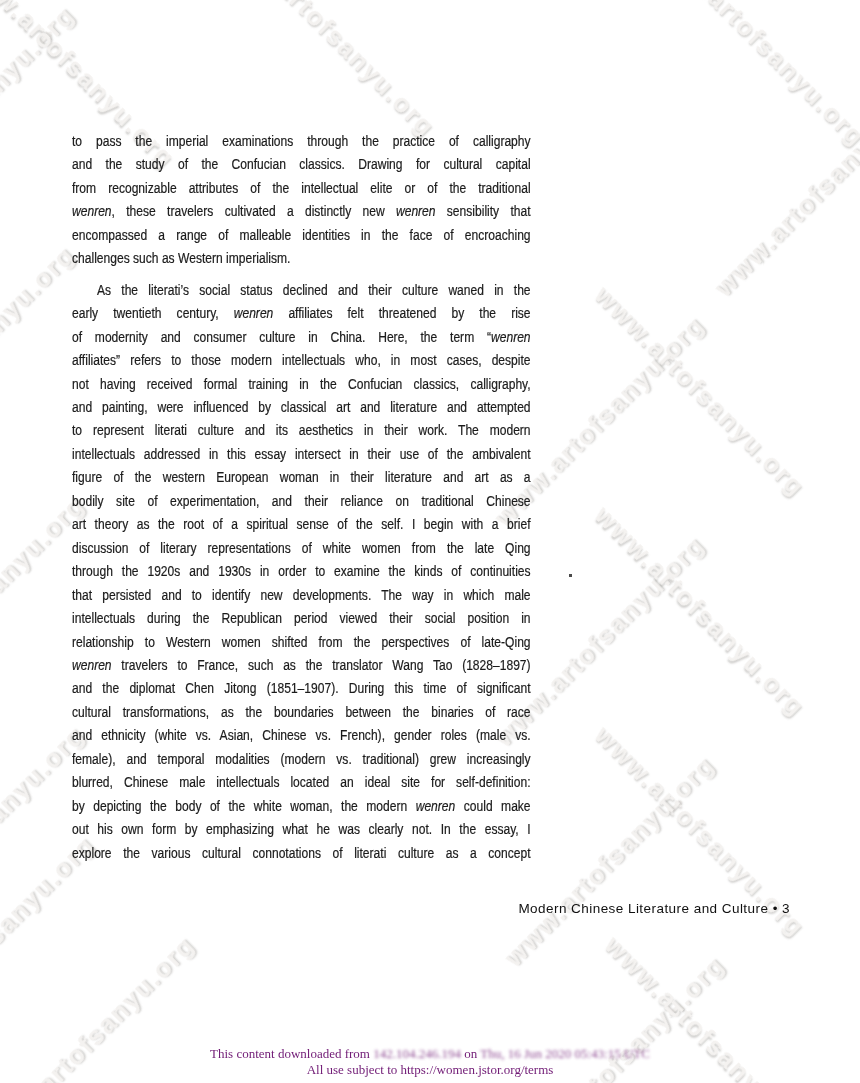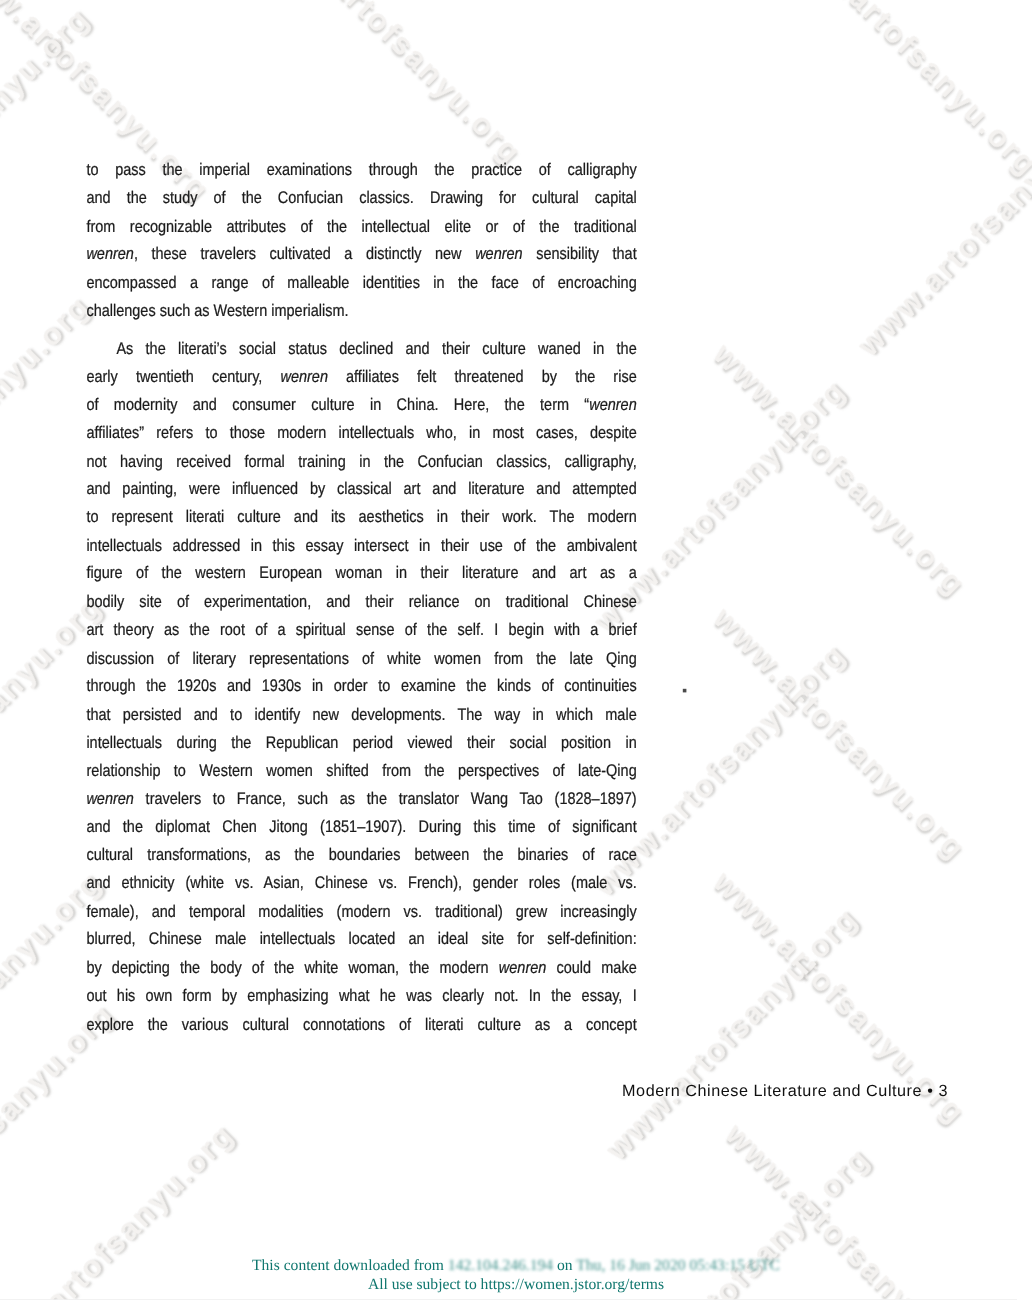--- a/index.html
+++ b/index.html
@@ -43,21 +43,21 @@
   }
 
   
   .jstor-footer {
     position:absolute;
     left:0; right:0; top:1046px;
     text-align:center;
     font-family:"Liberation Serif", serif;
     font-size:13px;
     line-height:16px;
-    color:#0f766e;
+    color:#701a75;
   }
   .redacted {
     filter:blur(1.4px);
     opacity:0.8;
   }
 
   
   .wm {
     position:absolute;
     width:300px;

